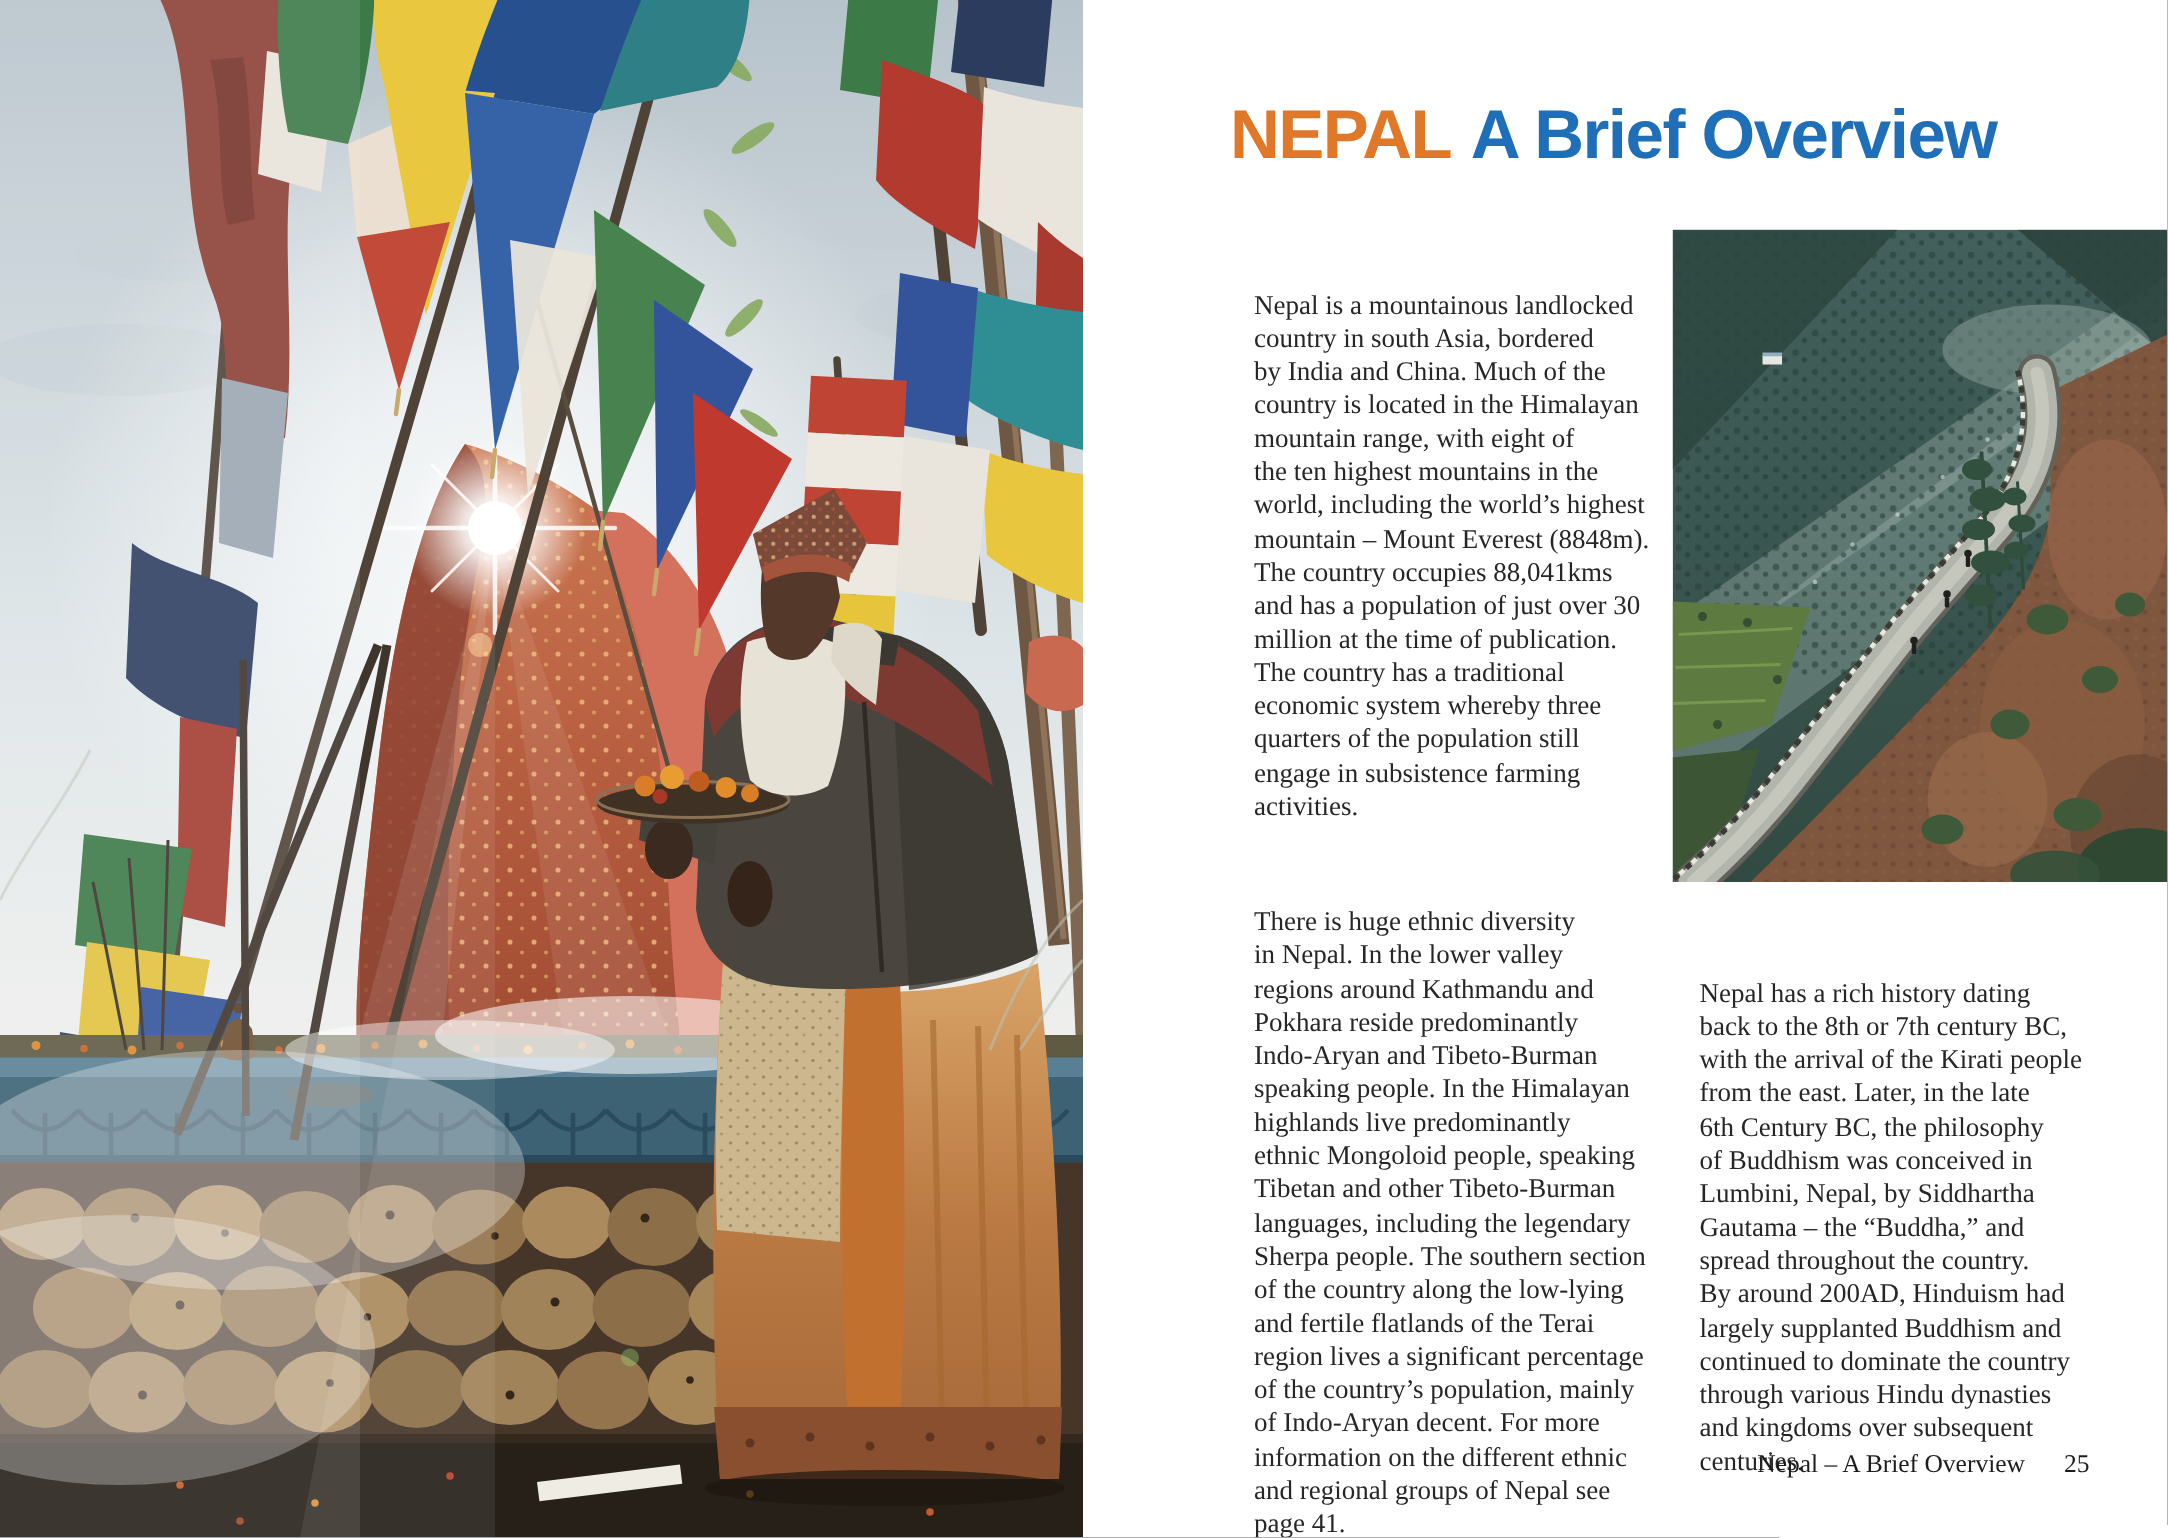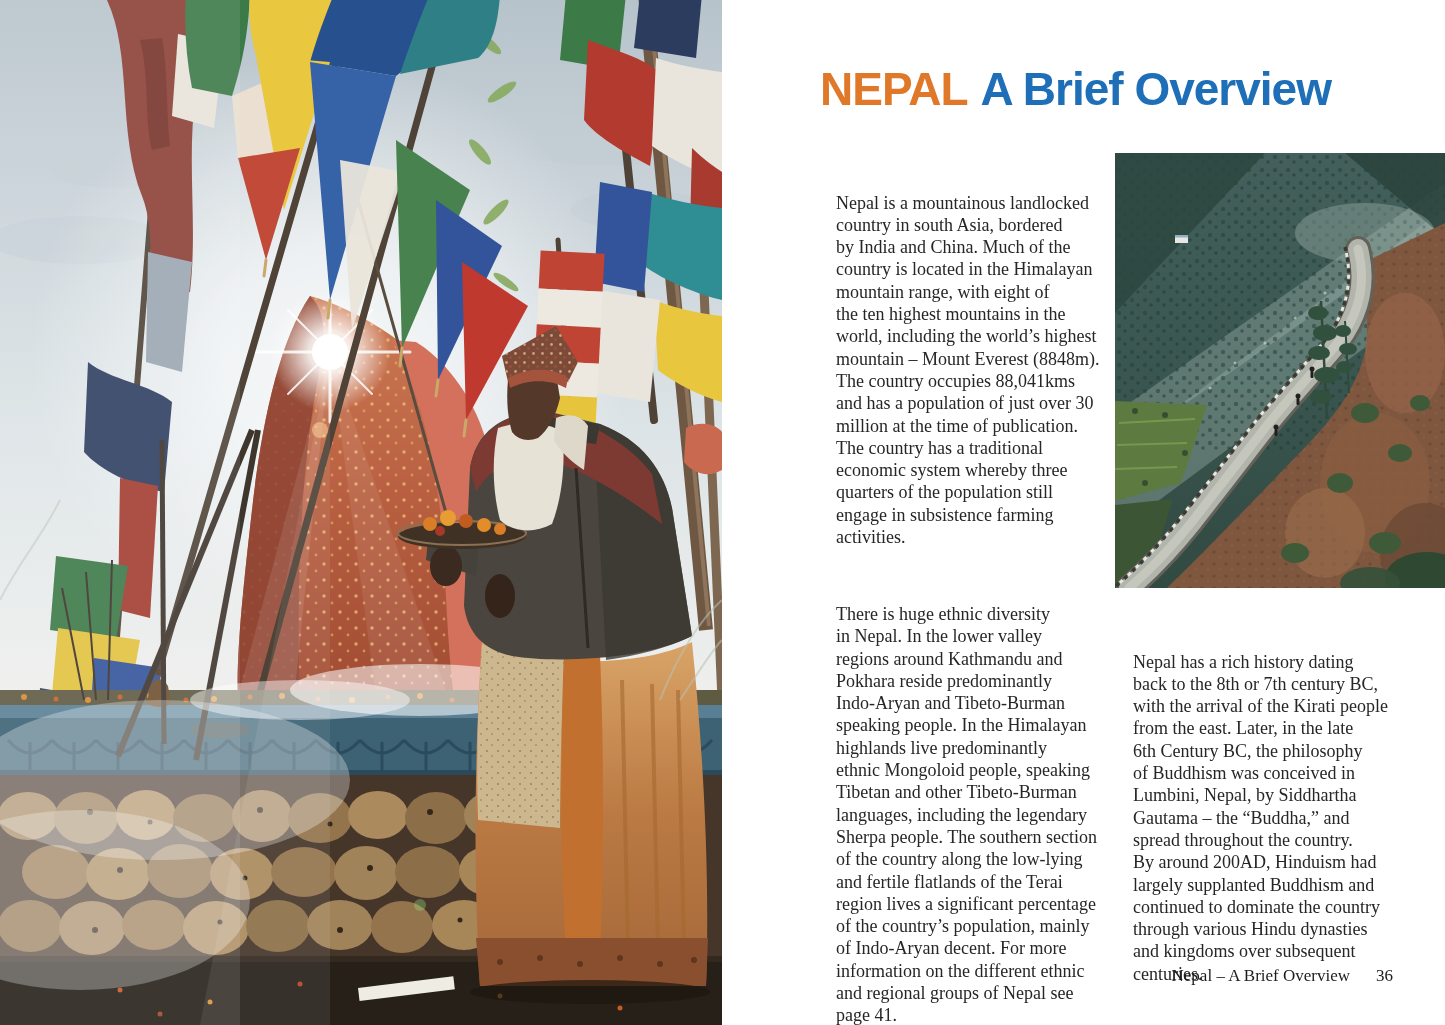--- a/index.html
+++ b/index.html
@@ -517,17 +517,17 @@
 spread throughout the country.
 By around 200AD, Hinduism had
 largely supplanted Buddhism and
 continued to dominate the country
 through various Hindu dynasties
 and kingdoms over subsequent
 centuries.</p>
     </div>
 
     <div class="footer">
-      <span>Nepal – A Brief Overview</span><span class="pagenum">36</span>
+      <span>Nepal – A Brief Overview</span><span class="pagenum">25</span>
     </div>
 
   </div>
 </div>
 
 </body></html>

